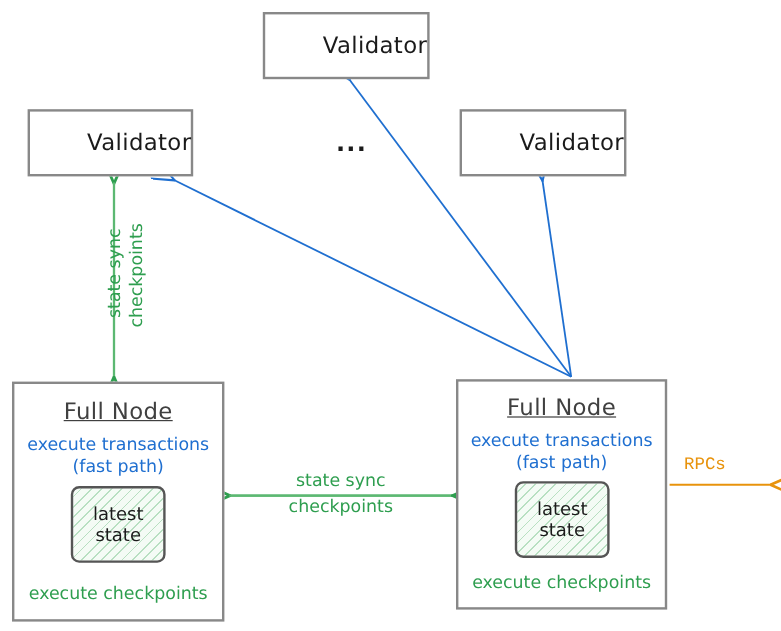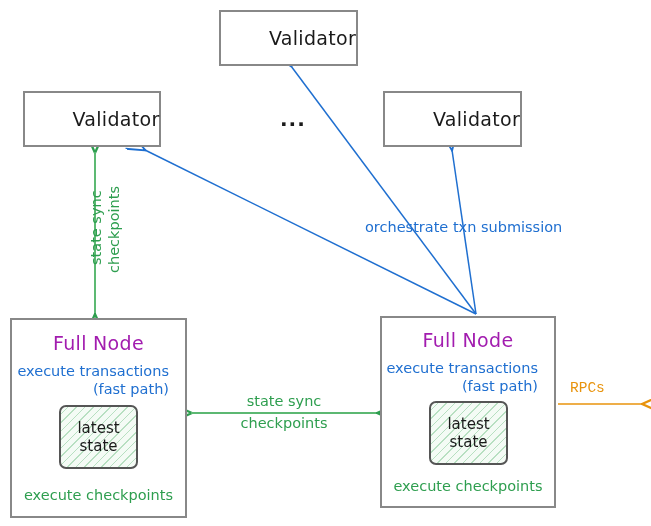--- a/index.html
+++ b/index.html
@@ -37,27 +37,28 @@
   .validator-label {
     font-size: 19px;
     color: #1a1a1a;
     letter-spacing: 0.3px;
   }
   .fullnode-title {
     position: absolute;
     left: 0; right: 0;
     text-align: center;
     font-size: 19px;
-    color: #a21caf;
+    color: #404040;
     letter-spacing: 0.3px;
+    text-decoration: underline;
   }
   .fullnode-sub {
     position: absolute;
-    left: 0; right: 16px;
-    text-align: right;
+    left: 0; right: 0;
+    text-align: center;
     font-size: 14.5px;
     color: #1f6fd0;
     line-height: 1.25;
   }
   .fullnode-foot {
     position: absolute;
     left: 0; right: 0;
     text-align: center;
     font-size: 14.5px;
     color: #2e9e4f;
@@ -201,17 +202,16 @@
     </div>
     <div class="fullnode-foot" style="top:160px;">execute checkpoints</div>
   </div>
 
   <div class="vertical-label" style="left:88px; top:265px; transform: rotate(-90deg);">state sync</div>
   <div class="vertical-label" style="left:106px; top:273px; transform: rotate(-90deg);">checkpoints</div>
 
   <div class="edge-label label-green" style="left:224px; top:393px; width:120px;">state sync</div>
   <div class="edge-label label-green" style="left:224px; top:415px; width:120px;">checkpoints</div>
 
-  <div class="edge-label label-blue" style="left:365px; top:219px;">orchestrate txn submission</div>
 
   <div class="edge-label label-orange" style="left:570px; top:380px;font-family:Liberation Mono, monospace;">RPCs</div>
 
 </div>
 
 </body></html>

